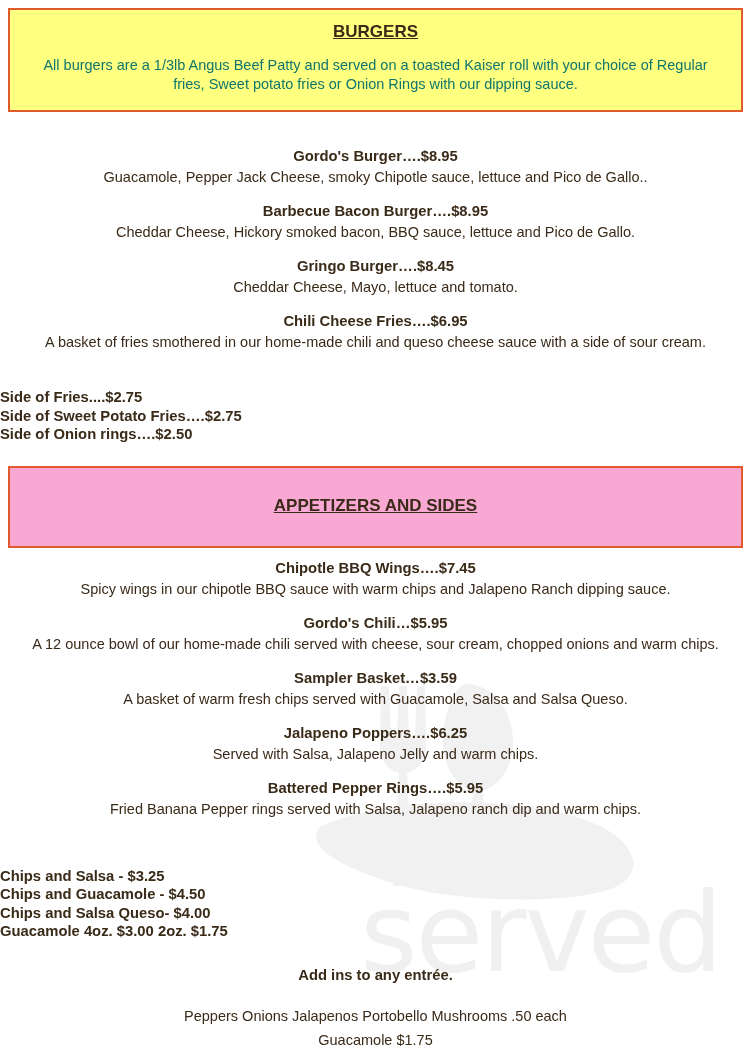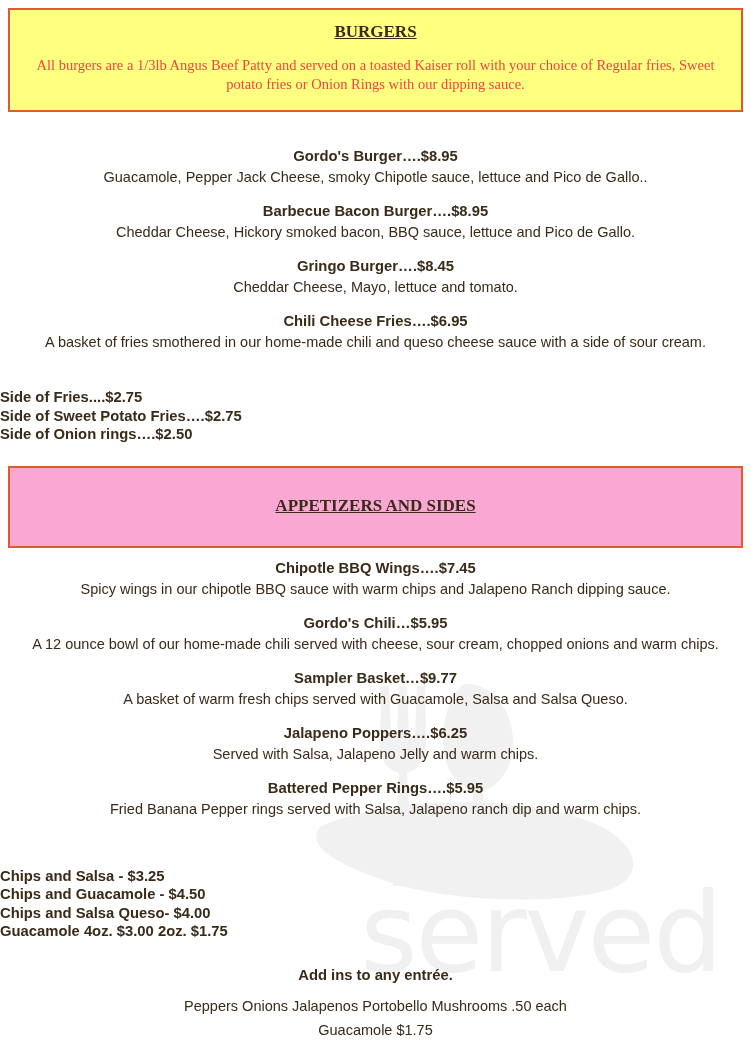--- a/index.html
+++ b/index.html
@@ -51,21 +51,20 @@
     position: relative;
     z-index: 2;
   }
 
   
   .banner {
     border: 2px solid #e05a2b;
     box-sizing: border-box;
     text-align: center;
     padding: 12px 16px 16px 16px;
-    font-family: Liberation Serif, serif;
   }
   .banner.yellow {
     background: #ffff80;
     margin: 8px 8px 0 8px;
   }
   .banner.green {
     background: #f9a8d4;
     margin: 0 8px;
     padding: 28px 16px 30px 16px;
   }
@@ -75,21 +74,21 @@
     text-decoration: underline;
     color: #3a2a18;
     margin: 0 0 14px 0;
   }
   .banner.green .banner-title {
     margin: 0;
   }
   .banner-desc {
     font-size: 14.5px;
     line-height: 19px;
-    color: #ef4444;
+    color: #0f766e;
     margin: 0 4px;
   }
 
   
   .items {
     padding: 0 18px;
     text-align: center;
   }
   .item {
     margin-bottom: 14px;
@@ -126,21 +125,21 @@
     font-weight: bold;
     font-size: 14.8px;
     color: #3a2a18;
     margin-top: 26px;
   }
   .addins-line {
     text-align: center;
     font-size: 14.5px;
     line-height: 19px;
     color: #3a2a18;
-    margin-top: 14px;
+    margin-top: 24px;
   }
 </style>
 </head>
 <body>
 
 <div class="page">
 
   <svg class="watermark" viewBox="0 0 480 330" xmlns="http://www.w3.org/2000/svg">
     <g fill="#f1f1f1">
       <path d="M120 10 L128 10 L130 60 L136 60 L138 10 L146 10 L148 60 L154 60 L156 10 L164 10 L165 70 C165 86 156 94 146 97 L152 210 L132 210 L138 97 C128 94 119 86 119 70 Z"></path>
@@ -197,21 +196,21 @@
     <div class="items">
       <div class="item">
         <div class="item-name">Chipotle BBQ Wings….$7.45</div>
         <div class="item-desc">Spicy wings in our chipotle BBQ sauce with warm chips and Jalapeno Ranch dipping sauce.</div>
       </div>
       <div class="item">
         <div class="item-name">Gordo's Chili…$5.95</div>
         <div class="item-desc">A 12 ounce bowl of our home-made chili served with cheese, sour cream, chopped onions and warm chips.</div>
       </div>
       <div class="item">
-        <div class="item-name">Sampler Basket…$9.77</div>
+        <div class="item-name">Sampler Basket…$3.59</div>
         <div class="item-desc">A basket of warm fresh chips served with Guacamole, Salsa and Salsa Queso.</div>
       </div>
       <div class="item">
         <div class="item-name">Jalapeno Poppers….$6.25</div>
         <div class="item-desc">Served with Salsa, Jalapeno Jelly and warm chips.</div>
       </div>
       <div class="item">
         <div class="item-name">Battered Pepper Rings….$5.95</div>
         <div class="item-desc">Fried Banana Pepper rings served with Salsa, Jalapeno ranch dip and warm chips.</div>
       </div>

